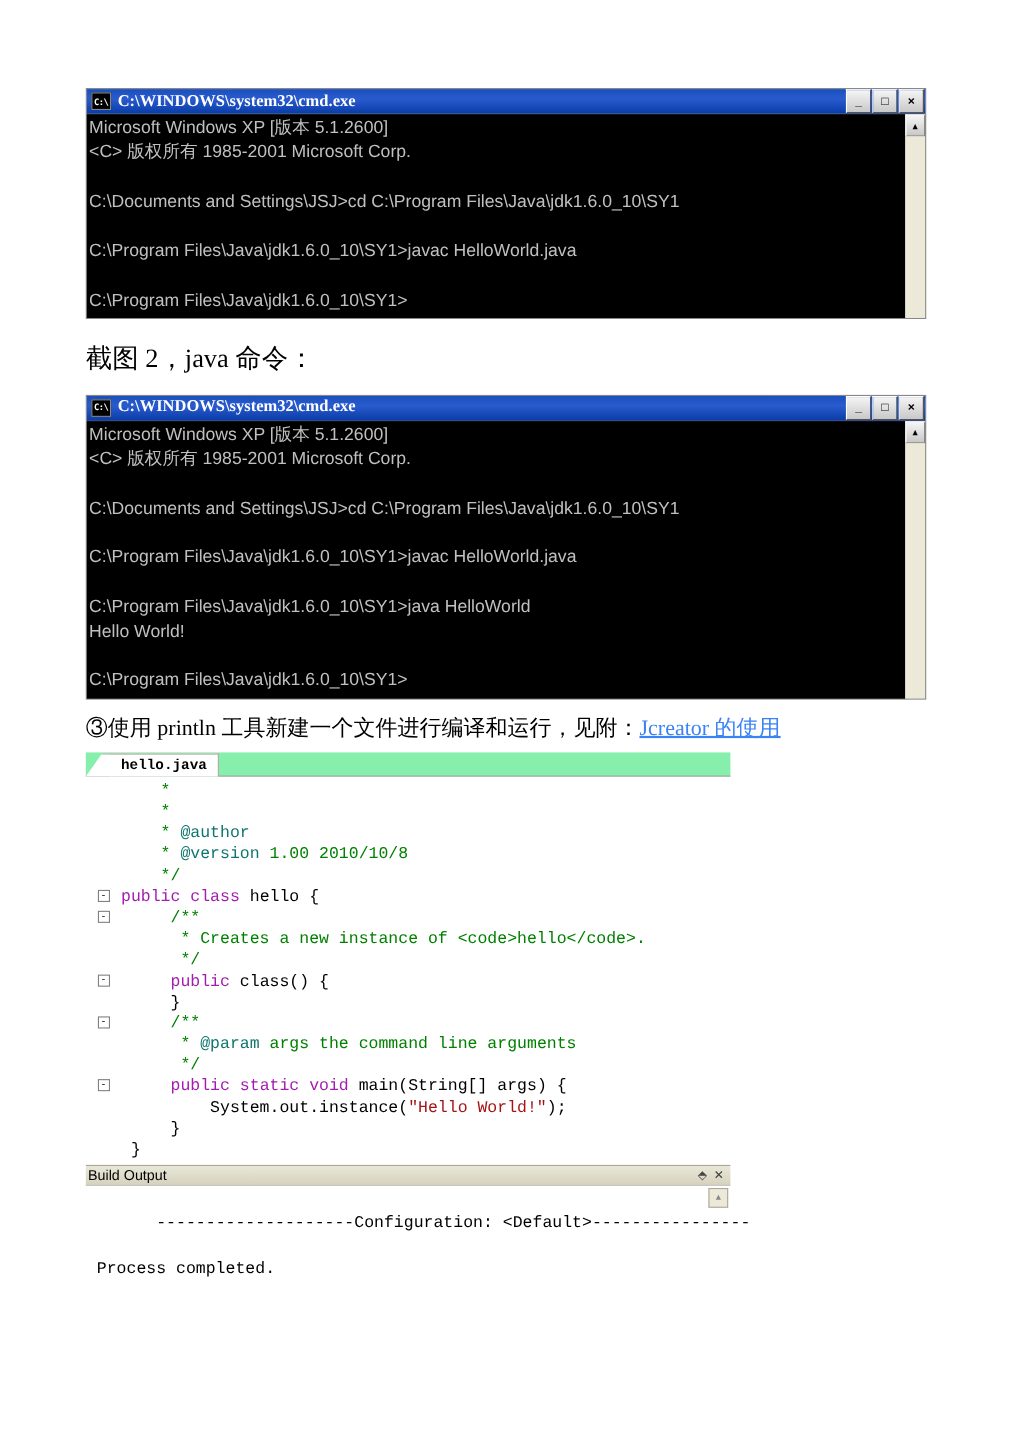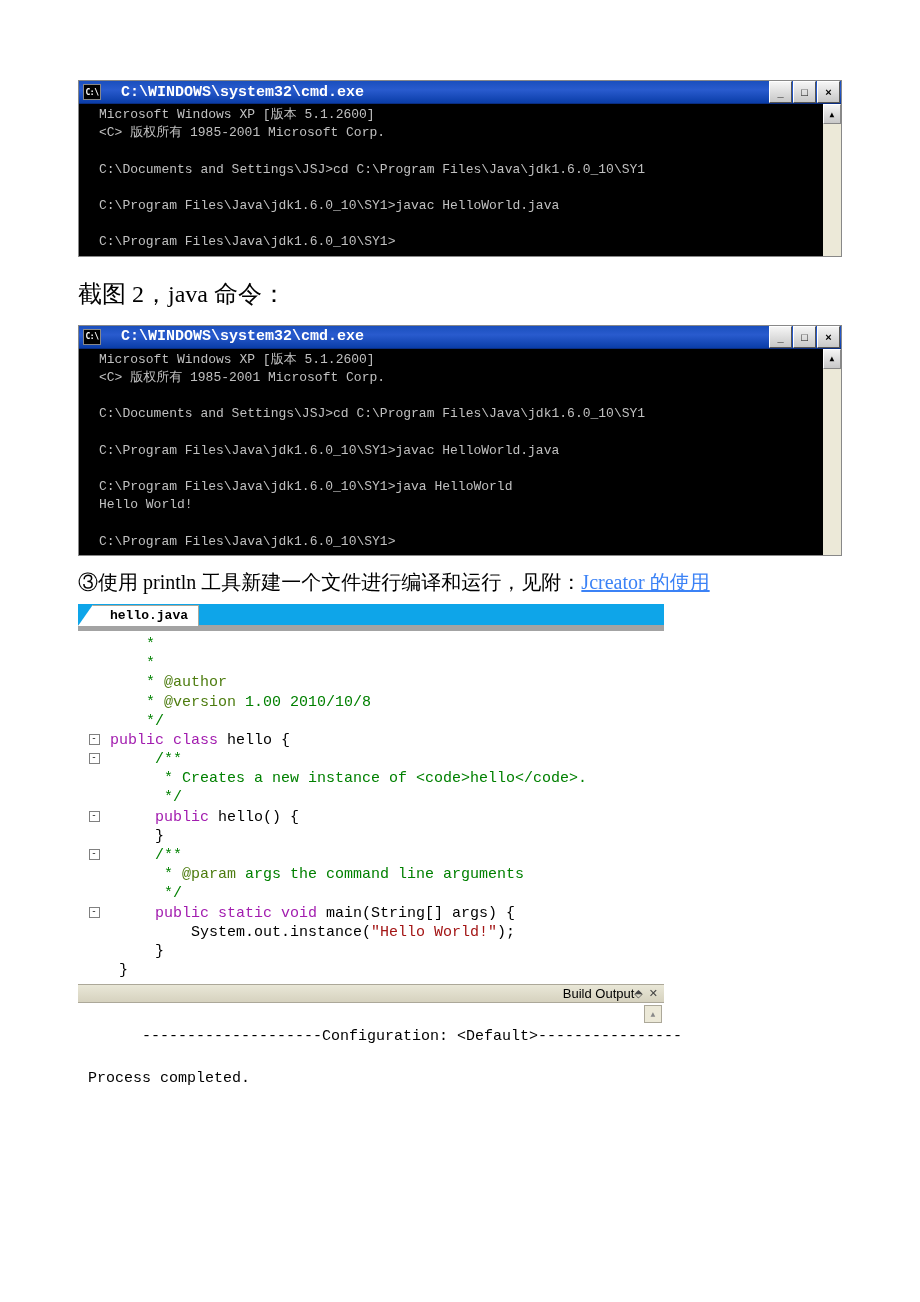--- a/index.html
+++ b/index.html
@@ -39,22 +39,22 @@
     align-items: center;
     justify-content: center;
     margin-left: 4px;
     border: 1px solid #888;
     letter-spacing: -0.5px;
   }
   .cmd-title-text {
     flex: 1;
     font-size: 15px;
     font-weight: bold;
-    padding-left: 20px;
-    font-family: Liberation Mono, monospace;
+    padding-left: 6px;
+    font-family: Liberation Serif, serif;
     letter-spacing: 0;
     white-space: nowrap;
   }
   .cmd-btn {
     width: 21px;
     height: 20px;
     background: linear-gradient(to bottom, #f5f5f5, #c8c8c8);
     border: 1px solid #fff;
     border-right-color: #555;
     border-bottom-color: #555;
@@ -68,24 +68,24 @@
     font-weight: bold;
   }
   .cmd-body-wrap {
     display: flex;
     background: #000;
   }
   .cmd-body {
     flex: 1;
     background: #000;
     color: silver;
-    font-family: Liberation Mono, monospace;
-    font-size: 13px;
+    font-family: Liberation Sans, sans-serif;
+    font-size: 16px;
     line-height: 1.4;
-    padding: 2px 2px 4px 20px;
+    padding: 2px 2px 4px 2px;
     white-space: pre;
     overflow: hidden;
   }
   .cmd-scrollbar {
     width: 18px;
     background: #ece9d8;
     display: flex;
     flex-direction: column;
   }
   .cmd-scroll-btn {
@@ -120,23 +120,23 @@
   }
   .editor-wrap {
     width: 586px;
     margin-top: 4px;
     font-family: "Courier New", monospace;
     font-size: 15px;
     background: #fff;
   }
   .editor-tabbar {
     height: 21px;
-    background: #0ea5e9;
+    background: #86efac;
     position: relative;
-    border-bottom: 6px solid #a3a3a3;
+    border-bottom: 1px solid #a3a3a3;
   }
   .editor-tab-before {
     position: absolute;
     left: 0; bottom: -1px;
     width: 22px; height: 20px;
     border-top: 1px solid #aca899;
     border-right: 1px solid #aca899;
     transform: skewX(-35deg);
     transform-origin: bottom left;
     background: #fff;
@@ -184,30 +184,30 @@
     text-align: center;
     color: #000;
     background: #fff;
   }
   .code {
     flex: 1;
     font-family: "Courier New", monospace;
   }
   .c-comment { color: #008000; }
   .c-kw { color: #a21caf; }
-  .c-ann { color: #4d7c0f; }
+  .c-ann { color: #0f766e; }
   .c-str { color: #a31515; }
   .build-titlebar {
     background: linear-gradient(to bottom, #e9e7d7, #d6d2bf);
     border-top: 1px solid #aca899;
     border-bottom: 1px solid #aca899;
     font-size: 13px;
     padding: 1px 6px 1px 2px;
     display: flex;
-    justify-content: flex-end;
+    justify-content: space-between;
     align-items: center;
     font-family: Tahoma, sans-serif;
     color: #000;
   }
   .build-controls {
     display: flex;
     gap: 6px;
     font-family: Arial;
     font-size: 11px;
     color: #444;
@@ -310,21 +310,21 @@
       <div class="code-line"><span class="gutter"></span><span class="code c-comment">    *</span></div>
       <div class="code-line"><span class="gutter"></span><span class="code"><span class="c-comment">    * </span><span class="c-ann">@author</span></span></div>
       <div class="code-line"><span class="gutter"></span><span class="code"><span class="c-comment">    * </span><span class="c-ann">@version</span><span class="c-comment"> 1.00 2010/10/8</span></span></div>
       <div class="code-line"><span class="gutter"></span><span class="code c-comment">    */</span></div>
       <div class="code-line"><span class="gutter"></span><span class="code"></span></div>
       <div class="code-line"><span class="gutter"><span class="fold">-</span></span><span class="code"><span class="c-kw">public class</span><span> hello {</span></span></div>
       <div class="code-line"><span class="gutter"></span><span class="code"></span></div>
       <div class="code-line"><span class="gutter"><span class="fold">-</span></span><span class="code c-comment">     /**</span></div>
       <div class="code-line"><span class="gutter"></span><span class="code c-comment">      * Creates a new instance of &lt;code&gt;hello&lt;/code&gt;.</span></div>
       <div class="code-line"><span class="gutter"></span><span class="code c-comment">      */</span></div>
-      <div class="code-line"><span class="gutter"><span class="fold">-</span></span><span class="code"><span>     </span><span class="c-kw">public</span><span> hello() {</span></span></div>
+      <div class="code-line"><span class="gutter"><span class="fold">-</span></span><span class="code"><span>     </span><span class="c-kw">public</span><span> class() {</span></span></div>
       <div class="code-line"><span class="gutter"></span><span class="code">     }</span></div>
       <div class="code-line"><span class="gutter"></span><span class="code"></span></div>
       <div class="code-line"><span class="gutter"><span class="fold">-</span></span><span class="code c-comment">     /**</span></div>
       <div class="code-line"><span class="gutter"></span><span class="code"><span class="c-comment">      * </span><span class="c-ann">@param</span><span class="c-comment"> args the command line arguments</span></span></div>
       <div class="code-line"><span class="gutter"></span><span class="code c-comment">      */</span></div>
       <div class="code-line"><span class="gutter"><span class="fold">-</span></span><span class="code"><span>     </span><span class="c-kw">public static void</span><span> main(String[] args) {</span></span></div>
       <div class="code-line"><span class="gutter"></span><span class="code"><span>         System.out.instance(</span><span class="c-str">"Hello World!"</span><span>);</span></span></div>
       <div class="code-line"><span class="gutter"></span><span class="code">     }</span></div>
       <div class="code-line"><span class="gutter"></span><span class="code"> }</span></div>
     </div>

